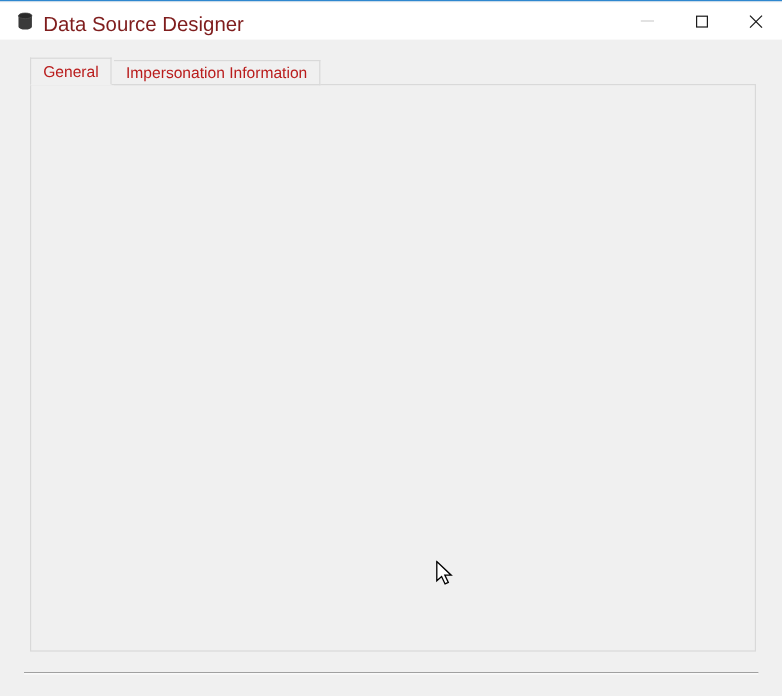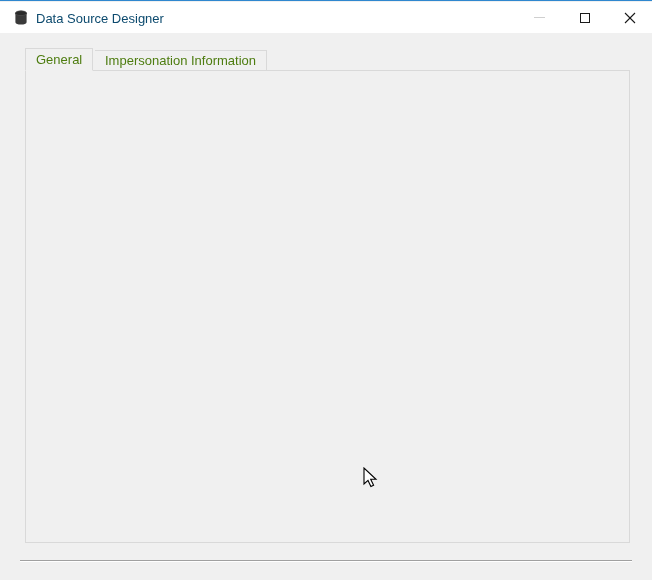--- a/index.html
+++ b/index.html
@@ -8,30 +8,30 @@
 
   .window {
     position:relative; width:652px; height:580px;
     background:#f0f0f0; overflow:hidden;
     border-top:1px solid #2f87cf;
   }
 
   
   .titlebar { position:absolute; left:0; top:1px; width:100%; height:31px; background:#ffffff; }
   .title-icon { position:absolute; left:13px; top:8px; width:16px; height:16px; }
-  .title-text { position:absolute; left:36px; top:9px; font-size:13px; color:#0c4a6e; }
+  .title-text { position:absolute; left:36px; top:9px; font-size:17px; color:#7f1d1d; }
   .win-btn { position:absolute; top:0; width:45px; height:31px; display:flex; align-items:center; justify-content:center; }
   .btn-min { right:90px; }
   .btn-max { right:45px; }
   .btn-close { right:0; }
   .min-dash { width:11px; height:1px; background:#cfcfcf; }
   .max-box { width:10px; height:10px; border:1px solid #1a1a1a; background:transparent; }
 
   
-  .tab { position:absolute; font-size:13px; color:#4d7c0f; background:#f0f0f0;
+  .tab { position:absolute; font-size:13px; color:#b91c1c; background:#f0f0f0;
          border:1px solid #d9d9d9; display:flex; align-items:center; justify-content:center; }
   .tab-active { left:25px; top:47px; height:23px; padding:0 10px; border-bottom:1px solid #f0f0f0; z-index:3; }
   .tab-inactive { left:95px; top:49px; height:21px; padding:0 10px; border-left:none; z-index:2; }
 
   
   .tab-panel { position:absolute; left:25px; top:69px; width:605px; height:473px;
                background:#f0f0f0; border:1px solid #d9d9d9; z-index:1; }
 
   .lbl { position:absolute; font-size:13px; color:#000; white-space:nowrap; }
 

